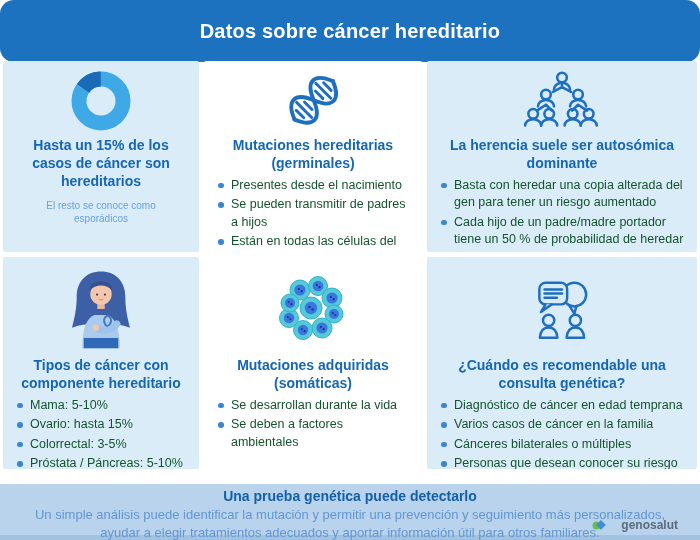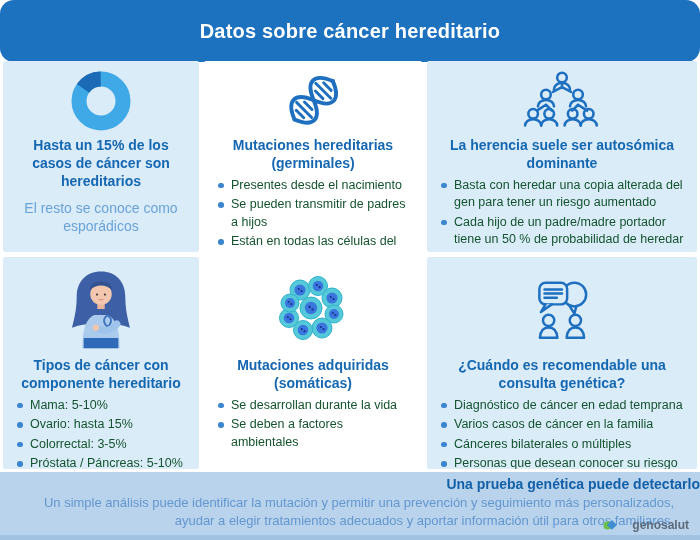--- a/index.html
+++ b/index.html
@@ -11,32 +11,32 @@
   .header-title{color:#ffffff;font-size:20px;font-weight:bold;letter-spacing:.2px;margin:0;}
   
   .main{position:absolute;top:61px;left:3px;width:694px;height:408px;
         display:grid;grid-template-columns:196px 218px 270px;grid-template-rows:191px 1fr;gap:5px;}
   .cell{border-radius:2px;padding:6px 9px 4px;text-align:center;box-sizing:border-box;overflow:hidden;}
   .cell.blue{background:#dbecf9;}
   .cell.white{background:#ffffff;}
   .iconbox{height:64px;display:flex;align-items:center;justify-content:center;margin:2px 0 4px;}
   .iconbox.tall{height:88px;}
   .card-title{font-size:14px;font-weight:bold;color:#1567b2;line-height:1.28;margin:0 0 4px;}
-  .card-subtitle{font-size:14px;color:#69a2d9;line-height:1.32;margin:8px;}
+  .card-subtitle{font-size:10px;color:#69a2d9;line-height:1.32;margin:8px;}
   ul.bullets{list-style:none;text-align:left;margin:2px 0 0;padding:0 0 0 4px;}
   ul.bullets li{position:relative;padding-left:14px;font-size:12.5px;color:#14532d;
                 line-height:1.4;margin-bottom:2px;}
   ul.bullets li::before{content:"";position:absolute;left:1px;top:6px;width:5.5px;height:5.5px;
                 border-radius:50%;background:#3c86cf;}
   
-  .footer{position:absolute;left:0;bottom:0;width:700px;height:68px;background:#b9d3ec;
-          border-bottom:5px solid #a2c2e1;box-sizing:border-box;text-align:right;padding-top:4px;}
+  .footer{position:absolute;left:0;bottom:0;width:700px;height:56px;background:#b9d3ec;
+          border-bottom:5px solid #a2c2e1;box-sizing:border-box;text-align:center;padding-top:4px;}
   .footer-heading{font-size:14px;font-weight:bold;color:#1460a8;margin:0;}
   .footer-body{font-size:13px;color:#6397cf;line-height:1.35;max-width:648px;margin:2px auto 0;}
-  .logo{position:absolute;right:11px;bottom:3px;display:flex;align-items:center;gap:14px;}
+  .logo{position:absolute;right:22px;bottom:3px;display:flex;align-items:center;gap:14px;}
   .logo-text{font-size:12px;font-weight:bold;color:#5c6b7a;}
 </style>
 </head>
 <body>
 
 <div class="canvas">
 
   <div class="header">
     <h1 class="header-title">Datos sobre cáncer hereditario</h1>
   </div>

